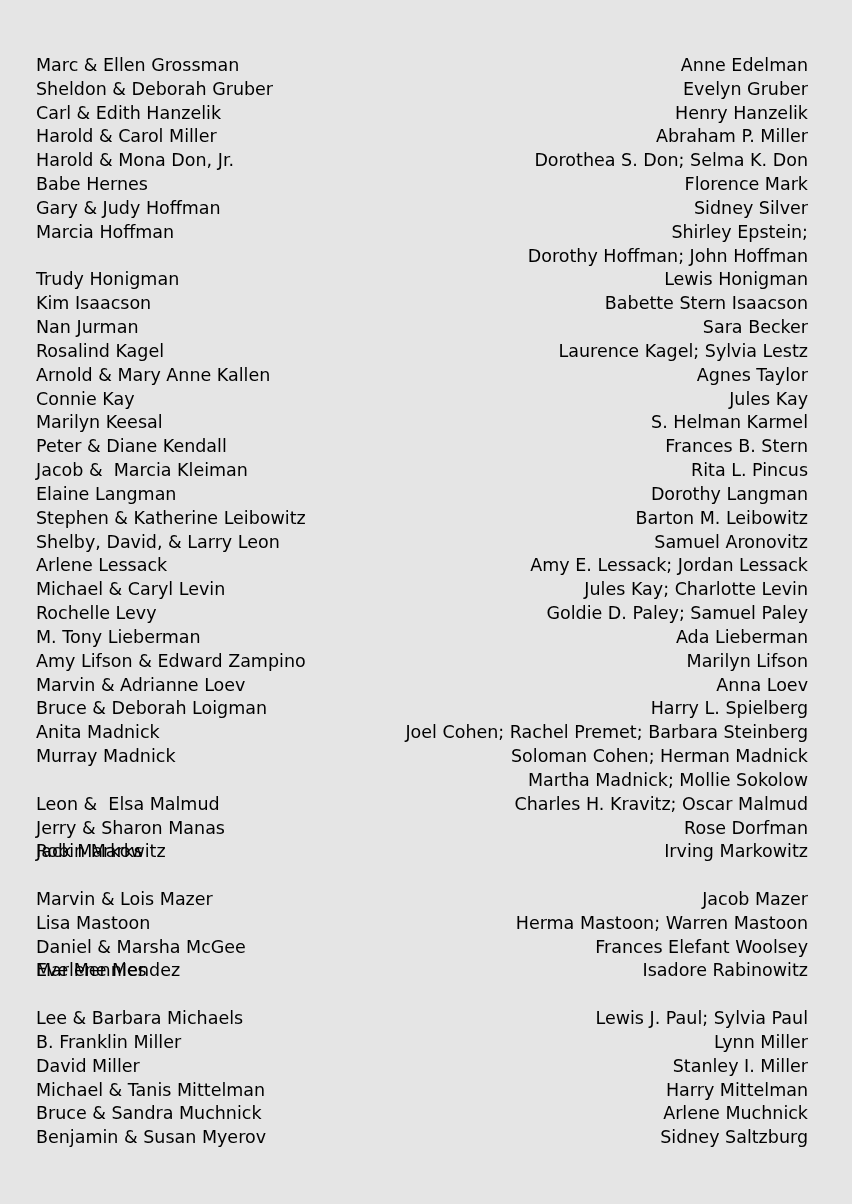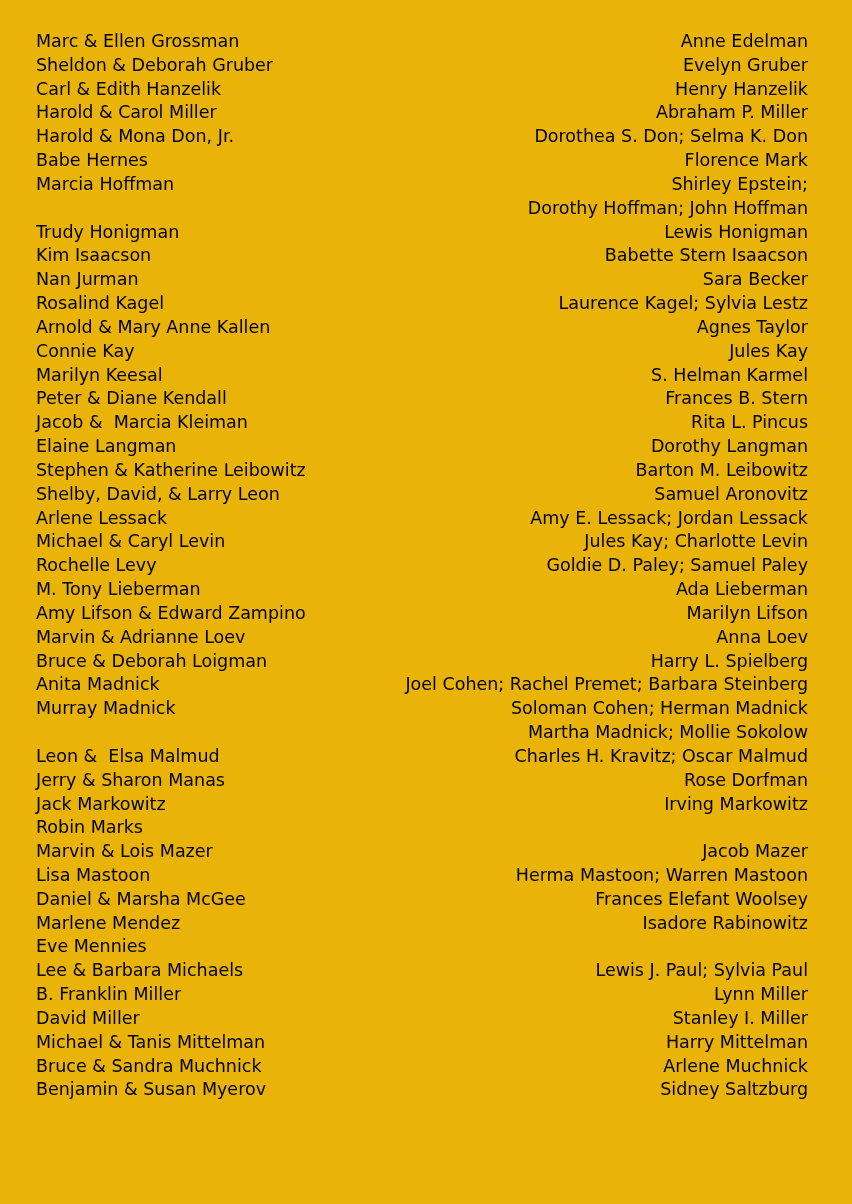--- a/index.html
+++ b/index.html
@@ -4,21 +4,21 @@
 <style>
   html, body {
     margin: 0;
     padding: 0;
     background: #ffffff;
   }
   .page {
     position: relative;
     width: 852px;
     height: 1204px;
-    background: #eab308;
+    background: #e5e5e5;
     box-sizing: border-box;
     padding: 30px 44px 0 36px;
     font-family: "DejaVu Sans", "Liberation Sans", sans-serif;
     font-size: 17.5px;
     color: #000000;
     overflow: hidden;
   }
   .list {
     width: 100%;
   }
@@ -30,20 +30,21 @@
   }
   .donor {
     flex: 0 0 auto;
     text-align: left;
     white-space: pre;
   }
   .memorial {
     flex: 1 1 auto;
     text-align: right;
     white-space: pre;
+    margin-top: 24px;
   }
 </style>
 </head>
 <body>
 
 <div class="page">
   <div class="list">
       <div class="row">
         <span class="donor">Marc &amp; Ellen Grossman</span>
         <span class="memorial">Anne Edelman</span>
@@ -62,20 +63,24 @@
       </div>
       <div class="row">
         <span class="donor">Harold &amp; Mona Don, Jr.</span>
         <span class="memorial">Dorothea S. Don; Selma K. Don</span>
       </div>
       <div class="row">
         <span class="donor">Babe Hernes</span>
         <span class="memorial">Florence Mark</span>
       </div>
       <div class="row">
+        <span class="donor">Gary &amp; Judy Hoffman</span>
+        <span class="memorial">Sidney Silver</span>
+      </div>
+      <div class="row">
         <span class="donor">Marcia Hoffman</span>
         <span class="memorial">Shirley Epstein;</span>
       </div>
       <div class="row">
         <span class="donor"></span>
         <span class="memorial">Dorothy Hoffman; John Hoffman</span>
       </div>
       <div class="row">
         <span class="donor">Trudy Honigman</span>
         <span class="memorial">Lewis Honigman</span>

